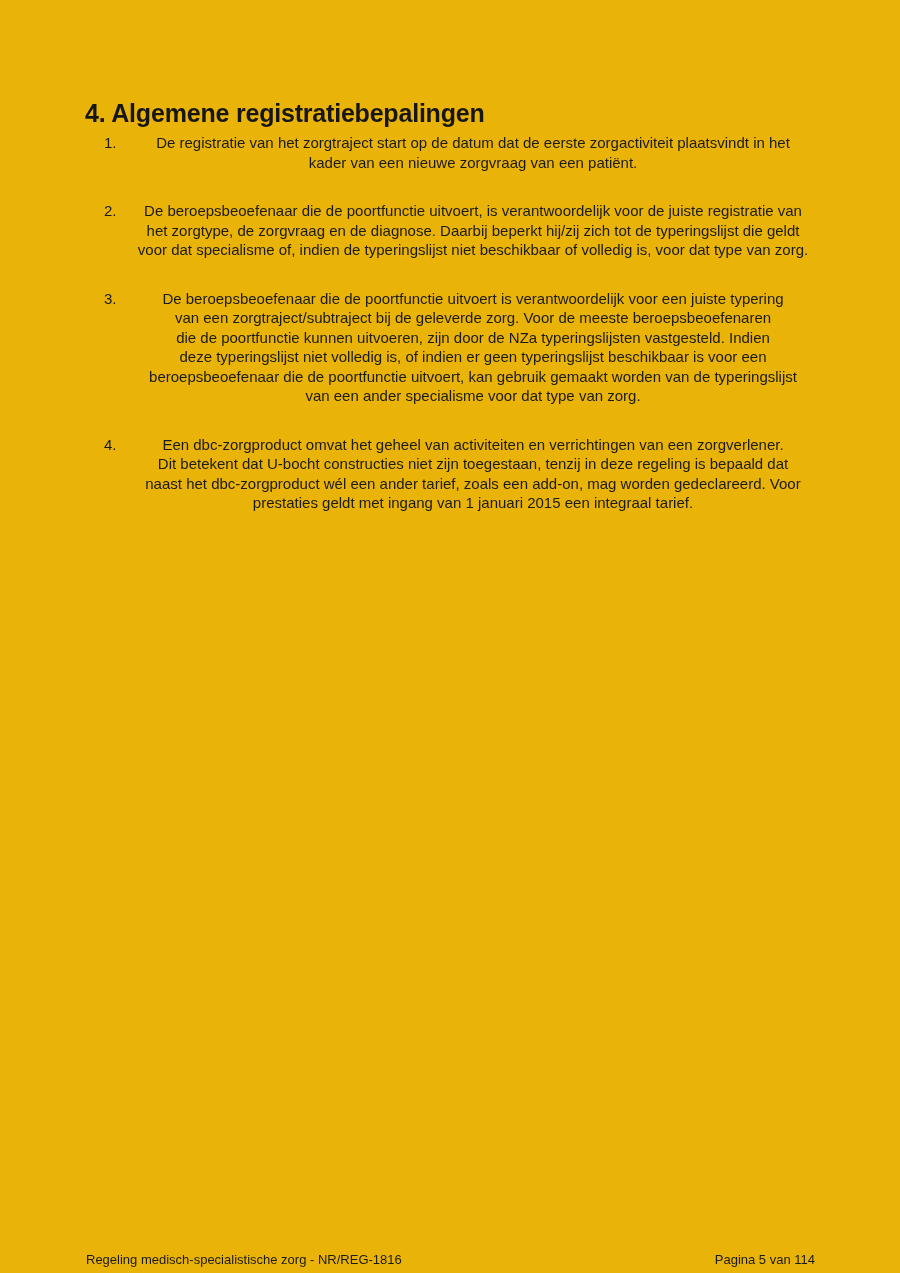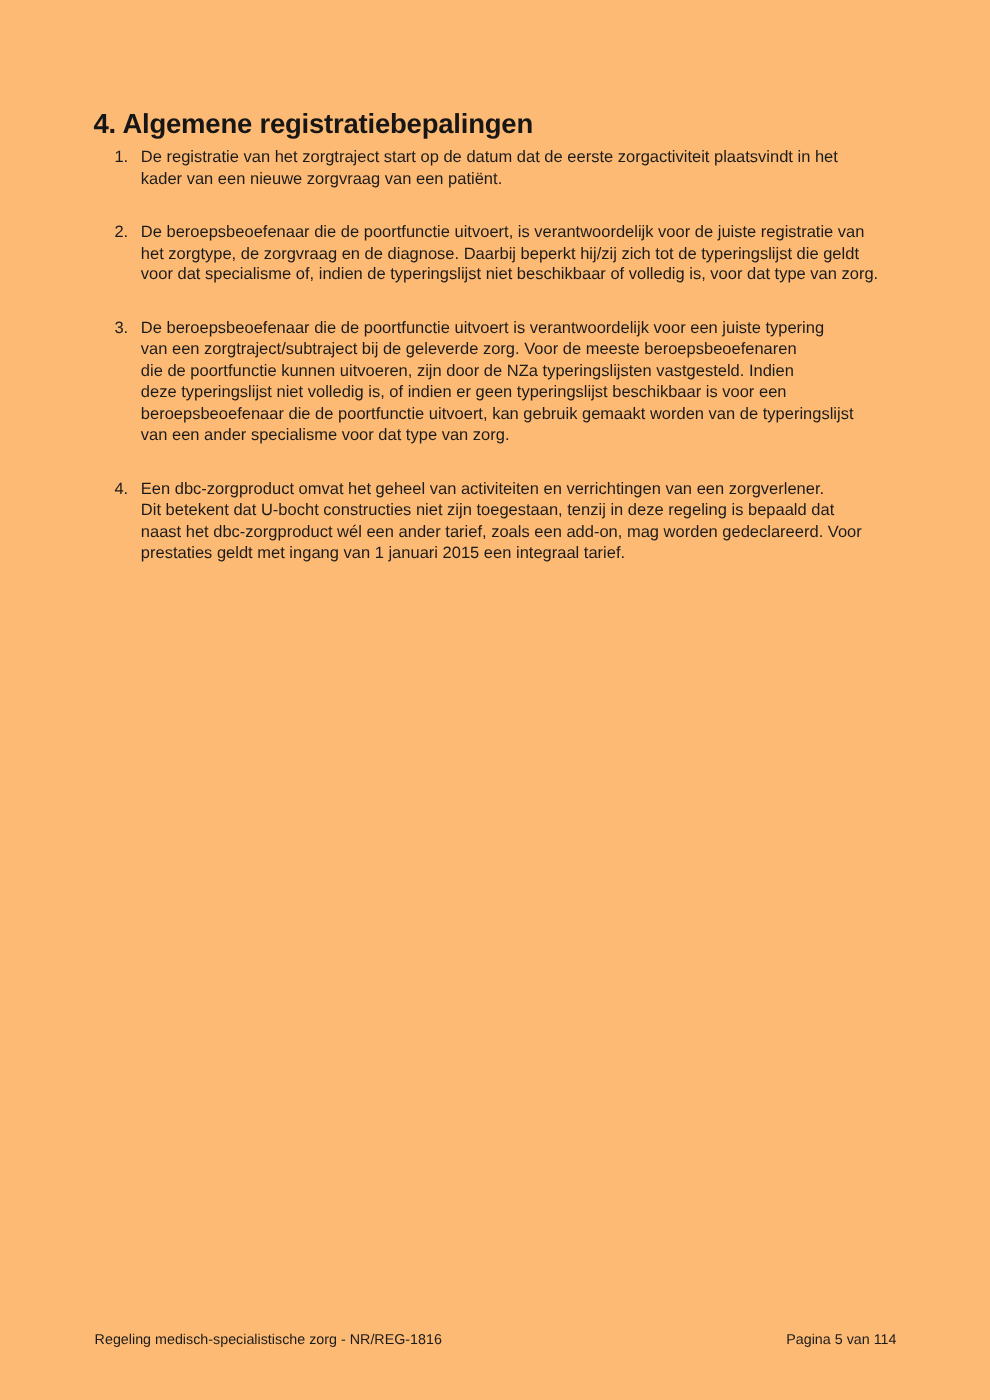--- a/index.html
+++ b/index.html
@@ -4,21 +4,21 @@
 <style>
   html, body {
     margin: 0;
     padding: 0;
     background: #ffffff;
   }
   .page {
     position: relative;
     width: 900px;
     height: 1273px;
-    background: #fdba74;
+    background: #eab308;
     font-family: "Liberation Sans", sans-serif;
     color: #1b1b1b;
     overflow: hidden;
   }
   .heading {
     position: absolute;
     left: 85px;
     top: 82px;
     font-size: 25px;
     font-weight: bold;
@@ -39,26 +39,27 @@
     line-height: 19.5px;
   }
   .num {
     flex: 0 0 24px;
     color: #1b1b1b;
   }
   .txt {
     flex: 1 1 auto;
     white-space: pre-line;
     color: #1b1b1b;
+    text-align: center;
   }
   .footer {
     position: absolute;
     left: 86px;
     right: 85px;
-    top: 1209px;
+    top: 1251px;
     display: flex;
     justify-content: space-between;
     font-size: 13px;
     line-height: 17px;
     color: #1b1b1b;
   }
 </style>
 </head>
 <body>
 

